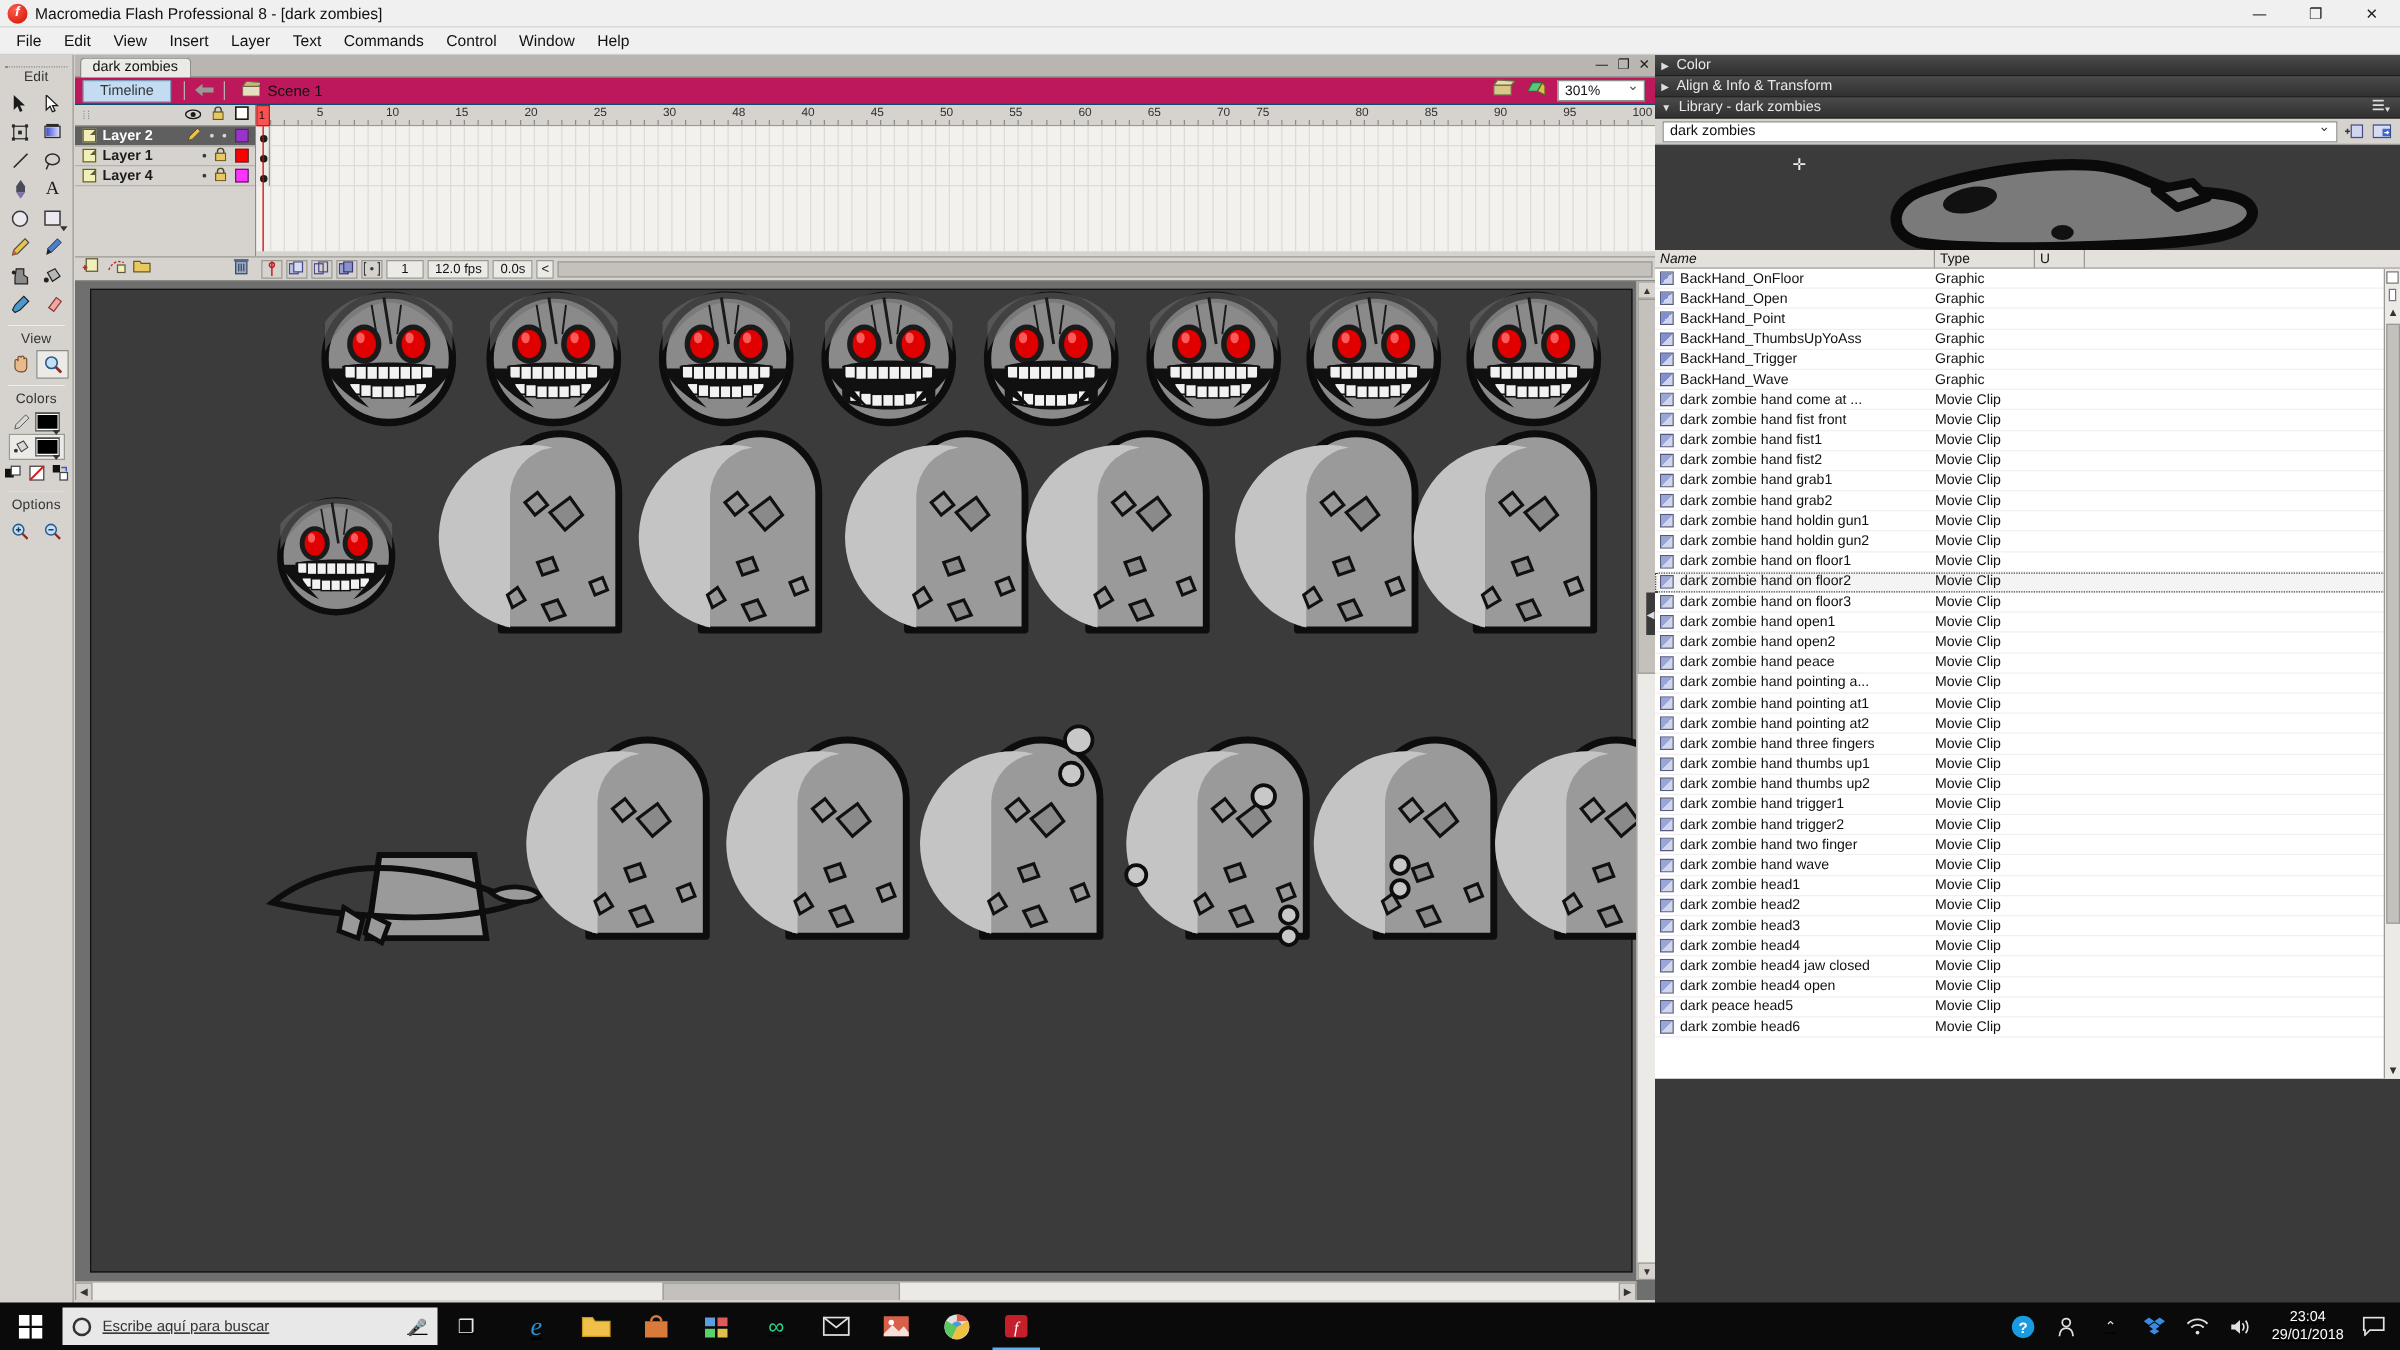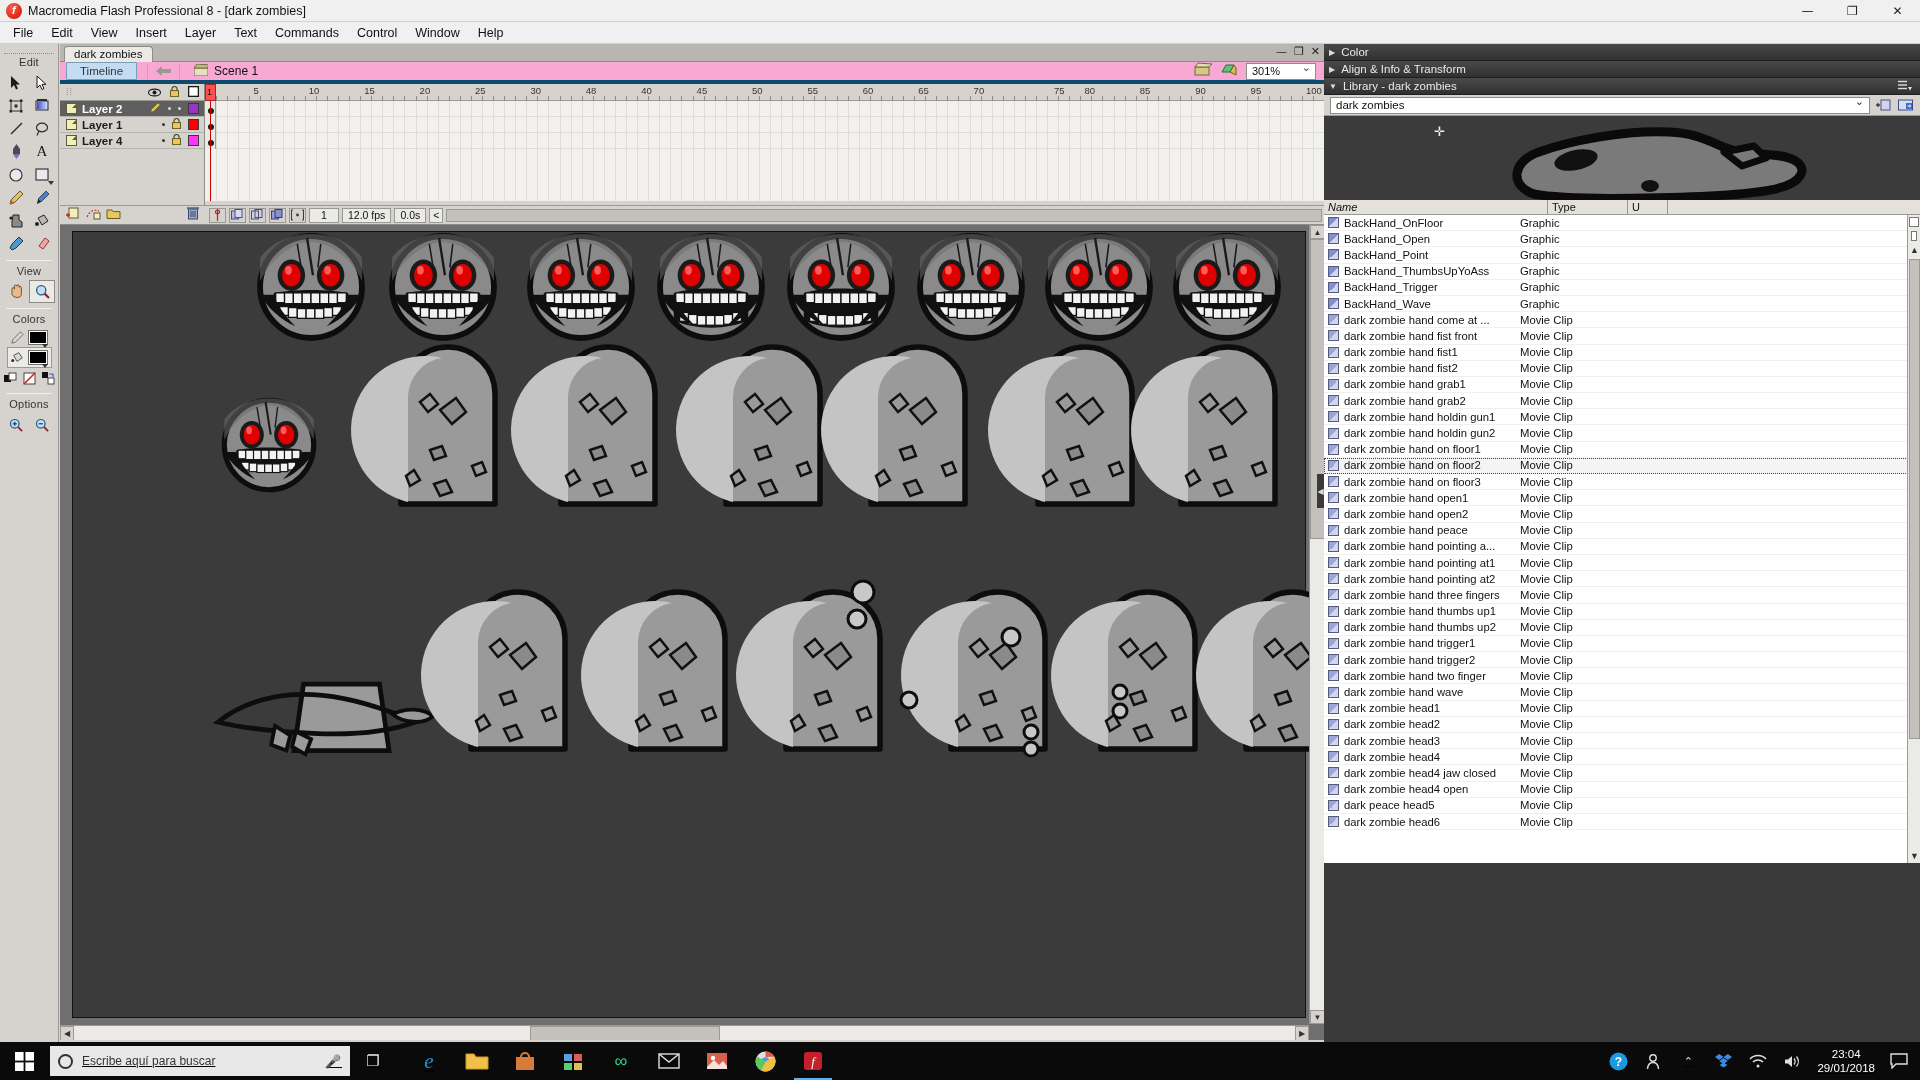--- a/index.html
+++ b/index.html
@@ -88,22 +88,22 @@
     background: #eceae6; border: 1px solid #8d8d88; border-bottom: none;
     border-radius: 4px 4px 0 0; padding: 1px 10px 0 9px; font-size: 11.5px; color: #111;
   }
   .doc-winbtns {
     position: absolute; right: 4px; top: 1px; display: flex; gap: 7px;
     font-size: 11px; color: #222; font-family: "DejaVu Sans", sans-serif;
   }
 
   
   .tl-head {
-    position: relative; height: 22px; background: #f9a8d4;
-    border-bottom: 4px solid #0c4a6e; display: flex; align-items: center; justify-content: space-between;
+    position: relative; height: 22px; background: #be185d;
+    border-bottom: 1px solid #0c4a6e; display: flex; align-items: center; justify-content: space-between;
   }
   .tl-btn {
     margin-left: 6px; background: #c3dcf2; border: 1px solid #7d9cb8;
     font-size: 11.5px; color: #30353a; padding: 2px 13px; border-radius: 1px;
   }
   .tl-backarrow {
     margin-left: 10px; color: #8a8a85; font-size: 13px; padding: 0 8px;
     border-left: 1px solid #b2afaa; border-right: 1px solid #b2afaa;
   }
   .scene-chip { display: flex; align-items: center; gap: 6px; margin-left: 14px; font-size: 12px; color: #111; }
@@ -251,21 +251,21 @@
     display: flex; font-size: 11px; color: #111; align-items: center;
   }
   .lib-cols span { border-right: 1px solid #9a9a94; height: 15px; display: flex;
                    align-items: center; padding-left: 4px; }
   .lib-list { position: relative; background: #fff; height: 648px; overflow: hidden; }
   .lib-row {
     height: 16.2px; display: flex; align-items: center; font-size: 11.3px; color: #111;
     border-bottom: 1px solid #f0f0f0;
   }
   .lib-row.sel { outline: 1px dotted #444; outline-offset: -1px; background: #f4f4f4; }
-  .lib-row .nm { width: 196px; display: flex; align-items: center; gap: 5px; padding-left: 4px;
+  .lib-row .nm { width: 224px; display: flex; align-items: center; gap: 5px; padding-left: 4px;
                  overflow: hidden; white-space: nowrap; }
   .lib-row .tp { width: 80px; }
   .ic { width: 11px; height: 11px; flex: none; border: 1px solid #555a7a; }
   .ic.graphic { background: linear-gradient(135deg,#7f8fd0 50%, #d0d6f0 50%); }
   .ic.mc { background: linear-gradient(135deg,#9aa6d8 50%, #cfd6ee 50%); }
   .lib-vscroll {
     position: absolute; right: 0; top: 0; bottom: 0; width: 13px;
     background: #eceae6; border-left: 1px solid #9a9a94;
   }
   .dock-gripper {
@@ -768,21 +768,21 @@
             <div class="rtick" style="left: 270px;">25</div>
             <div class="rtick" style="left: 325.4px;">30</div>
             <div class="rtick" style="left: 380.8px;">48</div>
             <div class="rtick" style="left: 436.2px;">40</div>
             <div class="rtick" style="left: 491.6px;">45</div>
             <div class="rtick" style="left: 547px;">50</div>
             <div class="rtick" style="left: 602.4px;">55</div>
             <div class="rtick" style="left: 657.8px;">60</div>
             <div class="rtick" style="left: 713.2px;">65</div>
             <div class="rtick" style="left: 768.6px;">70</div>
-            <div class="rtick" style="left: 849px; text-align: right;">75</div>
+            <div class="rtick" style="left: 800px; text-align: right;">75</div>
             <div class="rtick" style="left: 879.4px;">80</div>
             <div class="rtick" style="left: 934.8px;">85</div>
             <div class="rtick" style="left: 990.2px;">90</div>
             <div class="rtick" style="left: 1045.6px;">95</div>
             <div class="rtick" style="left: 1101px;">100</div>
           </div>
         <div class="frames-grid" id="fgrid">
           <div class="frow" style="top:0px;"></div>
           <div class="frow" style="top:16px;"></div>
           <div class="frow" style="top:32px;"></div>

